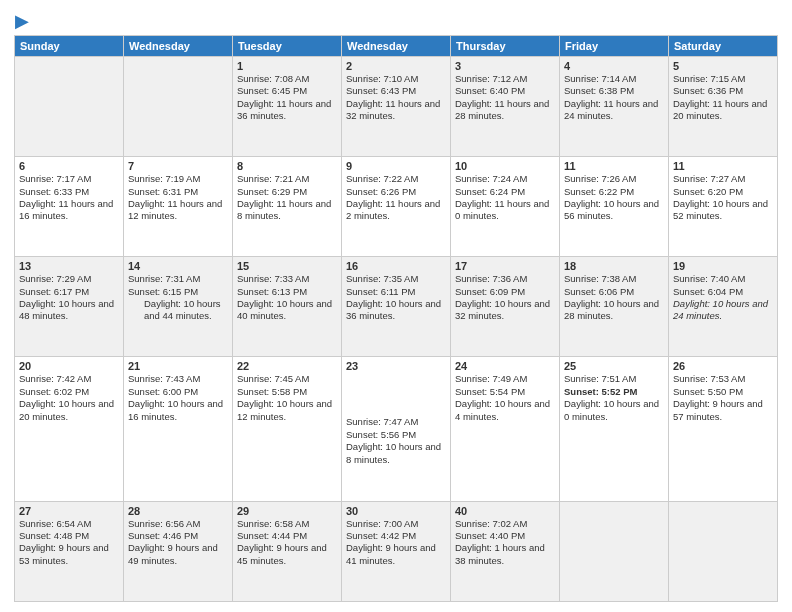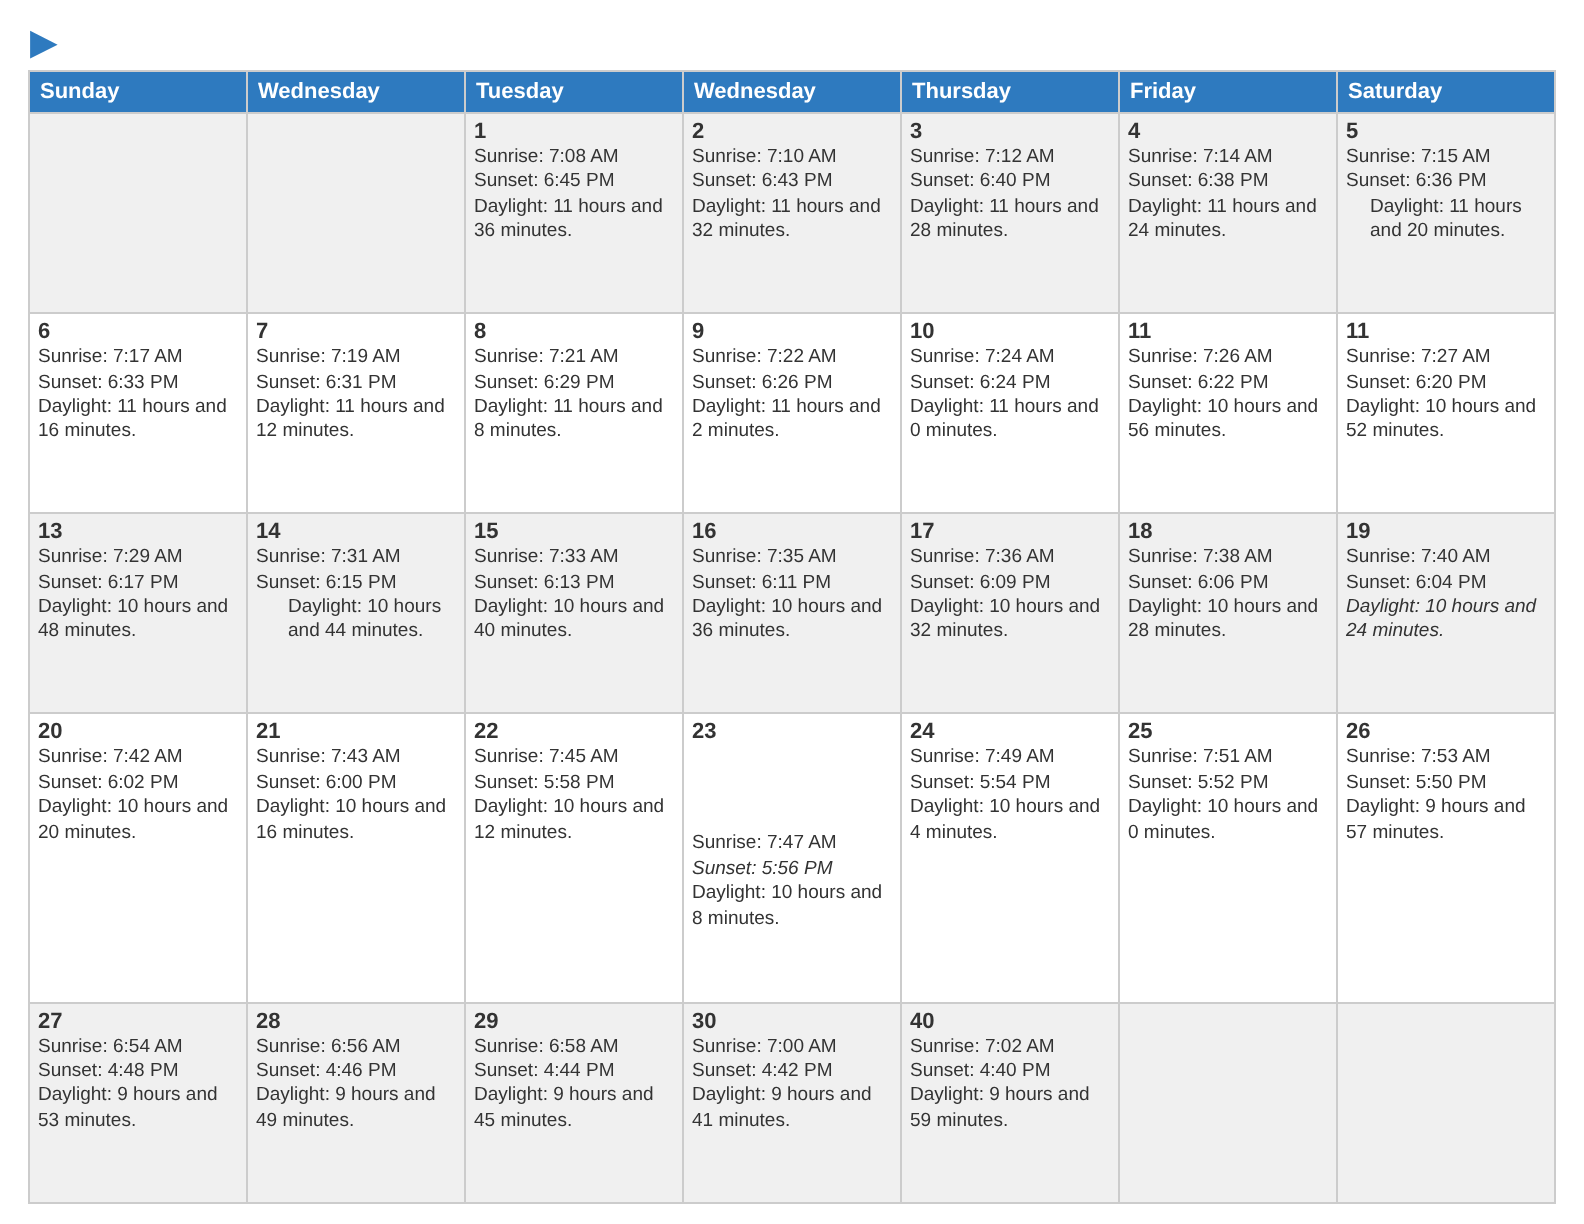--- a/index.html
+++ b/index.html
@@ -152,21 +152,21 @@
           <td>
             <span class="day-number">4</span>
             <span style="display: block; line-height: 1.3;">Sunrise: 7:14 AM</span>
             <span style="display: block; line-height: 1.3;">Sunset: 6:38 PM</span>
             <span style="display: block; line-height: 1.3;">Daylight: 11 hours and 24 minutes.</span>
           </td>
           <td>
             <span class="day-number">5</span>
             <span style="display: block; line-height: 1.3;">Sunrise: 7:15 AM</span>
             <span style="display: block; line-height: 1.3;">Sunset: 6:36 PM</span>
-            <span style="display: block; line-height: 1.3; margin-left: 12px;">Daylight: 11 hours and 20 minutes.</span>
+            <span style="display: block; line-height: 1.3;">Daylight: 11 hours and 20 minutes.</span>
           </td>
         </tr>
         <tr>
           <td>
             <span class="day-number">6</span>
             <span style="display: block; line-height: 1.3;">Sunrise: 7:17 AM</span>
             <span style="display: block; line-height: 1.3;">Sunset: 6:33 PM</span>
             <span style="display: block; line-height: 1.3;">Daylight: 11 hours and 16 minutes.</span>
           </td>
           <td>
@@ -265,33 +265,33 @@
           </td>
           <td>
             <span class="day-number">22</span>
             <span style="display: block; line-height: 1.3;">Sunrise: 7:45 AM</span>
             <span style="display: block; line-height: 1.3;">Sunset: 5:58 PM</span>
             <span style="display: block; line-height: 1.3;">Daylight: 10 hours and 12 minutes.</span>
           </td>
           <td>
             <span class="day-number">23</span>
             <span style="display: block; line-height: 1.3; margin-top: 44px;">Sunrise: 7:47 AM</span>
-            <span style="display: block; line-height: 1.3; font-style: italic;">Sunset: 5:56 PM</span>
+            <span style="display: block; line-height: 1.3;">Sunset: 5:56 PM</span>
             <span style="display: block; line-height: 1.3;">Daylight: 10 hours and 8 minutes.</span>
           </td>
           <td>
             <span class="day-number">24</span>
             <span style="display: block; line-height: 1.3;">Sunrise: 7:49 AM</span>
             <span style="display: block; line-height: 1.3;">Sunset: 5:54 PM</span>
             <span style="display: block; line-height: 1.3;">Daylight: 10 hours and 4 minutes.</span>
           </td>
           <td>
             <span class="day-number">25</span>
             <span style="display: block; line-height: 1.3;">Sunrise: 7:51 AM</span>
-            <span style="display: block; line-height: 1.3;">Sunset: 5:52 PM</span>
+            <span style="display: block; line-height: 1.3; font-weight: bold;">Sunset: 5:52 PM</span>
             <span style="display: block; line-height: 1.3;">Daylight: 10 hours and 0 minutes.</span>
           </td>
           <td>
             <span class="day-number">26</span>
             <span style="display: block; line-height: 1.3;">Sunrise: 7:53 AM</span>
             <span style="display: block; line-height: 1.3;">Sunset: 5:50 PM</span>
             <span style="display: block; line-height: 1.3;">Daylight: 9 hours and 57 minutes.</span>
           </td>
         </tr>
         <tr class="row-shaded">
@@ -316,20 +316,20 @@
           <td>
             <span class="day-number">30</span>
             <span style="display: block; line-height: 1.3;">Sunrise: 7:00 AM</span>
             <span style="display: block; line-height: 1.3;">Sunset: 4:42 PM</span>
             <span style="display: block; line-height: 1.3;">Daylight: 9 hours and 41 minutes.</span>
           </td>
           <td>
             <span class="day-number">40</span>
             <span style="display: block; line-height: 1.3;">Sunrise: 7:02 AM</span>
             <span style="display: block; line-height: 1.3;">Sunset: 4:40 PM</span>
-            <span style="display: block; line-height: 1.3;">Daylight: 9 hours and 59 minutes.</span>
+            <span style="display: block; line-height: 1.3;">Daylight: 1 hours and 38 minutes.</span>
           </td>
           <td class="empty"></td>
           <td class="empty"></td>
         </tr>
       </tbody>
   </table>
 </div>
 
 </body></html>

